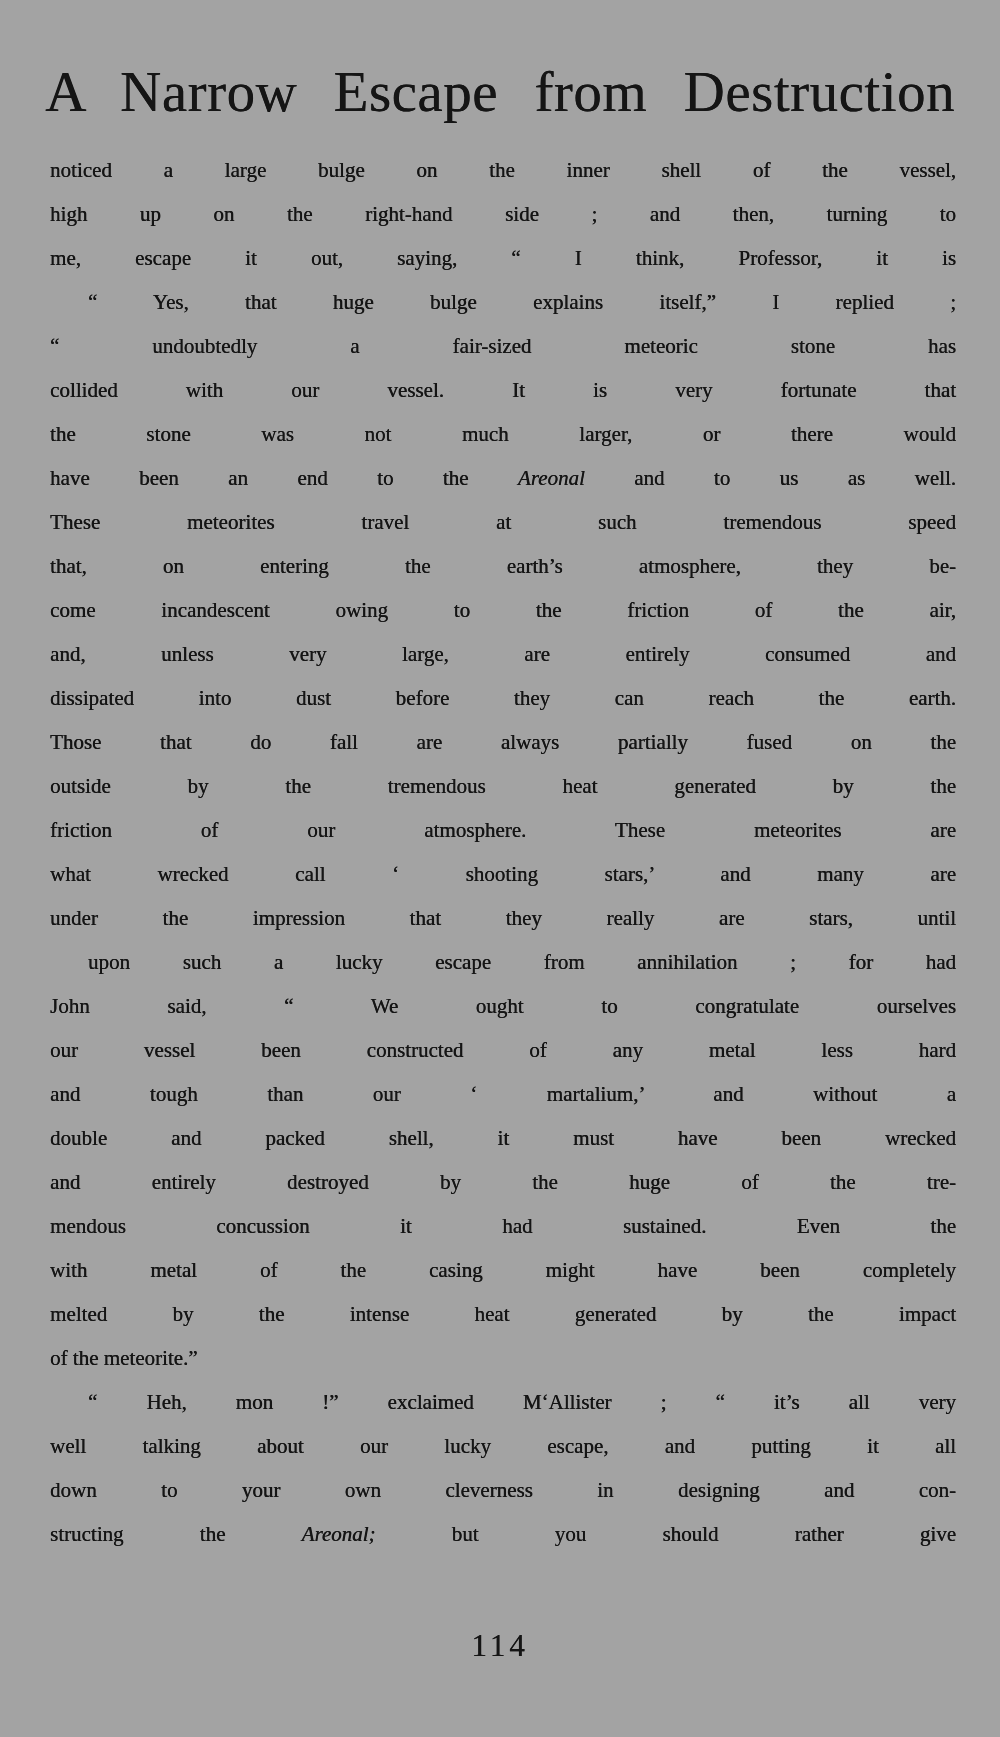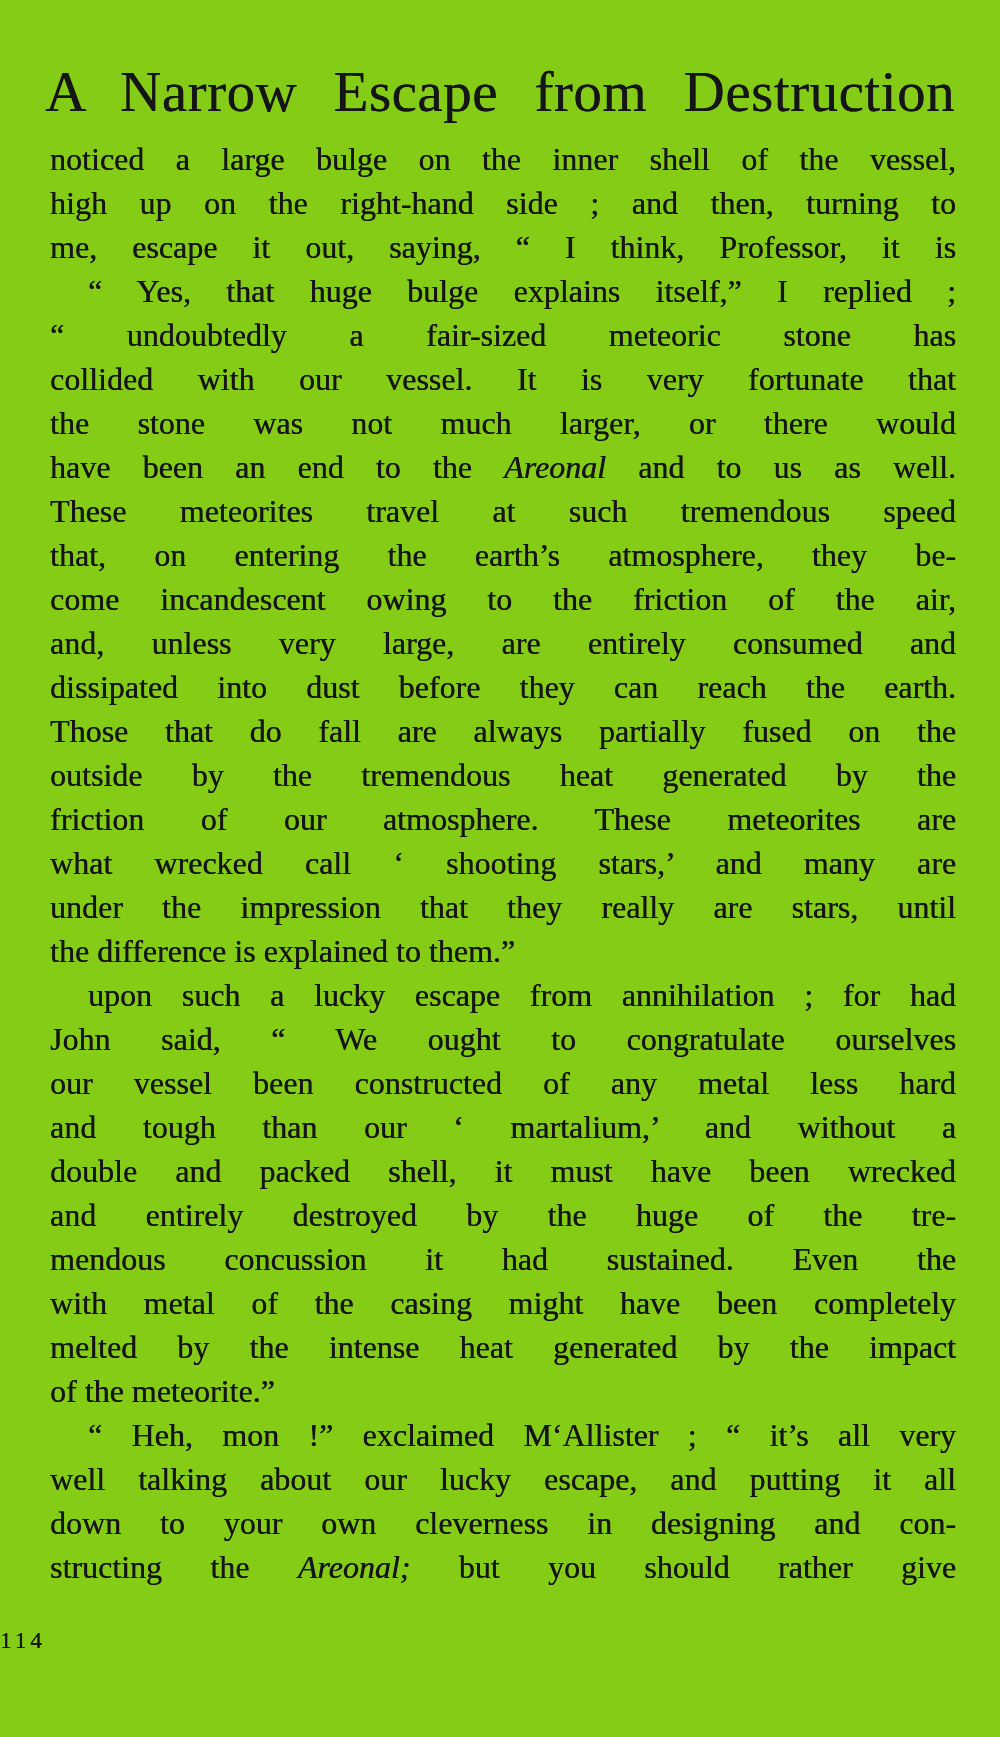--- a/index.html
+++ b/index.html
@@ -4,59 +4,59 @@
 <style>
   html, body {
     margin: 0;
     padding: 0;
     background: #ffffff;
   }
   .page {
     position: relative;
     width: 1000px;
     height: 1737px;
-    background: #84cc16;
+    background: #a3a3a3;
     color: #151515;
     font-family: "Liberation Serif", serif;
     overflow: hidden;
     text-shadow: 0.35px 0 0 currentColor; 
   }
   .title {
     margin: 0;
     padding-top: 60px;
     font-size: 57px;
     line-height: 64px;
     font-weight: normal;
     text-align: center;
     word-spacing: 0.38em;
     letter-spacing: 0.5px;
     white-space: nowrap;
   }
   .body {
-    margin: 13px 44px 0 50px;
-    font-size: 32px;
+    margin: 24px 44px 0 50px;
+    font-size: 21px;
     line-height: 44px;
   }
   .para { margin: 0; }
   .para.indent .line:first-child { text-indent: 38px; }
   .line {
     text-align: justify;
     text-align-last: justify;
     text-justify: inter-word;
     white-space: normal;
   }
   .line.flush { text-align-last: left; }
   .italic { font-style: italic; }
   .page-number {
     position: absolute;
     top: 1628px;
     left: 0;
     right: 0;
-    text-align: left;
-    font-size: 23px;
+    text-align: center;
+    font-size: 31px;
     letter-spacing: 4px;
   }
 </style>
 </head>
 <body>
 
 <div class="page">
   <h1 class="title">A Narrow Escape from Destruction</h1>
 
   <div class="body">
@@ -74,21 +74,20 @@
         <div class="line"><span>These meteorites travel at such tremendous speed</span></div>
         <div class="line"><span>that, on entering the earth’s atmosphere, they be-</span></div>
         <div class="line"><span>come incandescent owing to the friction of the air,</span></div>
         <div class="line"><span>and, unless very large, are entirely consumed and</span></div>
         <div class="line"><span>dissipated into dust before they can reach the earth.</span></div>
         <div class="line"><span>Those that do fall are always partially fused on the</span></div>
         <div class="line"><span>outside by the tremendous heat generated by the</span></div>
         <div class="line"><span>friction of our atmosphere.  These meteorites are</span></div>
         <div class="line"><span>what wrecked call ‘ shooting stars,’ and many are</span></div>
         <div class="line"><span>under the impression that they really are stars, until</span></div>
-        <div class="line flush"><span>the difference is explained to them.”</span></div>
       </div>
       <div class="para indent">
         <div class="line"><span>upon such a lucky escape from annihilation ; for had</span></div>
         <div class="line"><span>John said, “ We ought to congratulate ourselves</span></div>
         <div class="line"><span>our vessel been constructed of any metal less hard</span></div>
         <div class="line"><span>and tough than our ‘ martalium,’ and without a</span></div>
         <div class="line"><span>double and packed shell, it must have been wrecked</span></div>
         <div class="line"><span>and entirely destroyed by the huge of the tre-</span></div>
         <div class="line"><span>mendous concussion it had sustained.  Even the</span></div>
         <div class="line"><span>with metal of the casing might have been completely</span></div>

